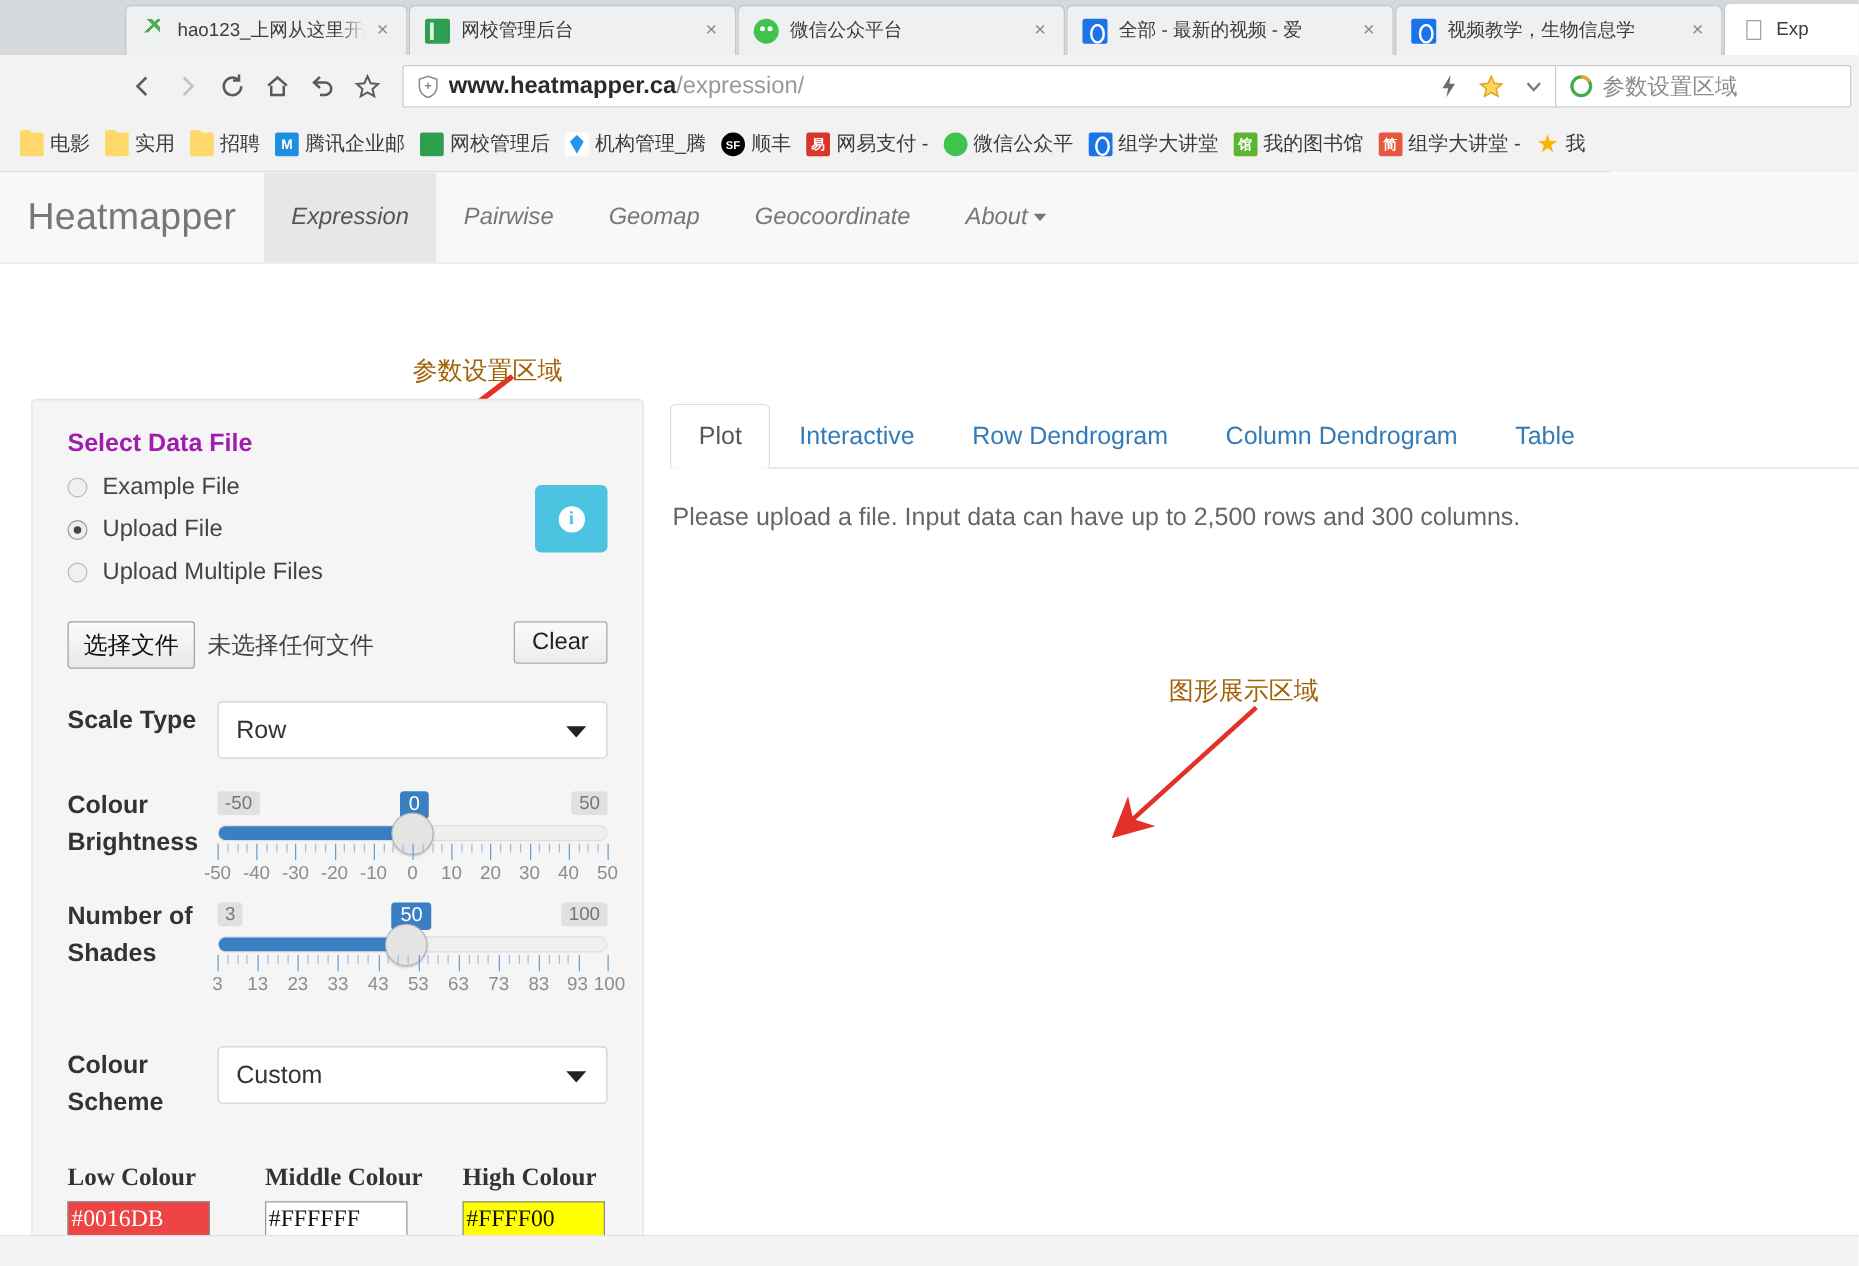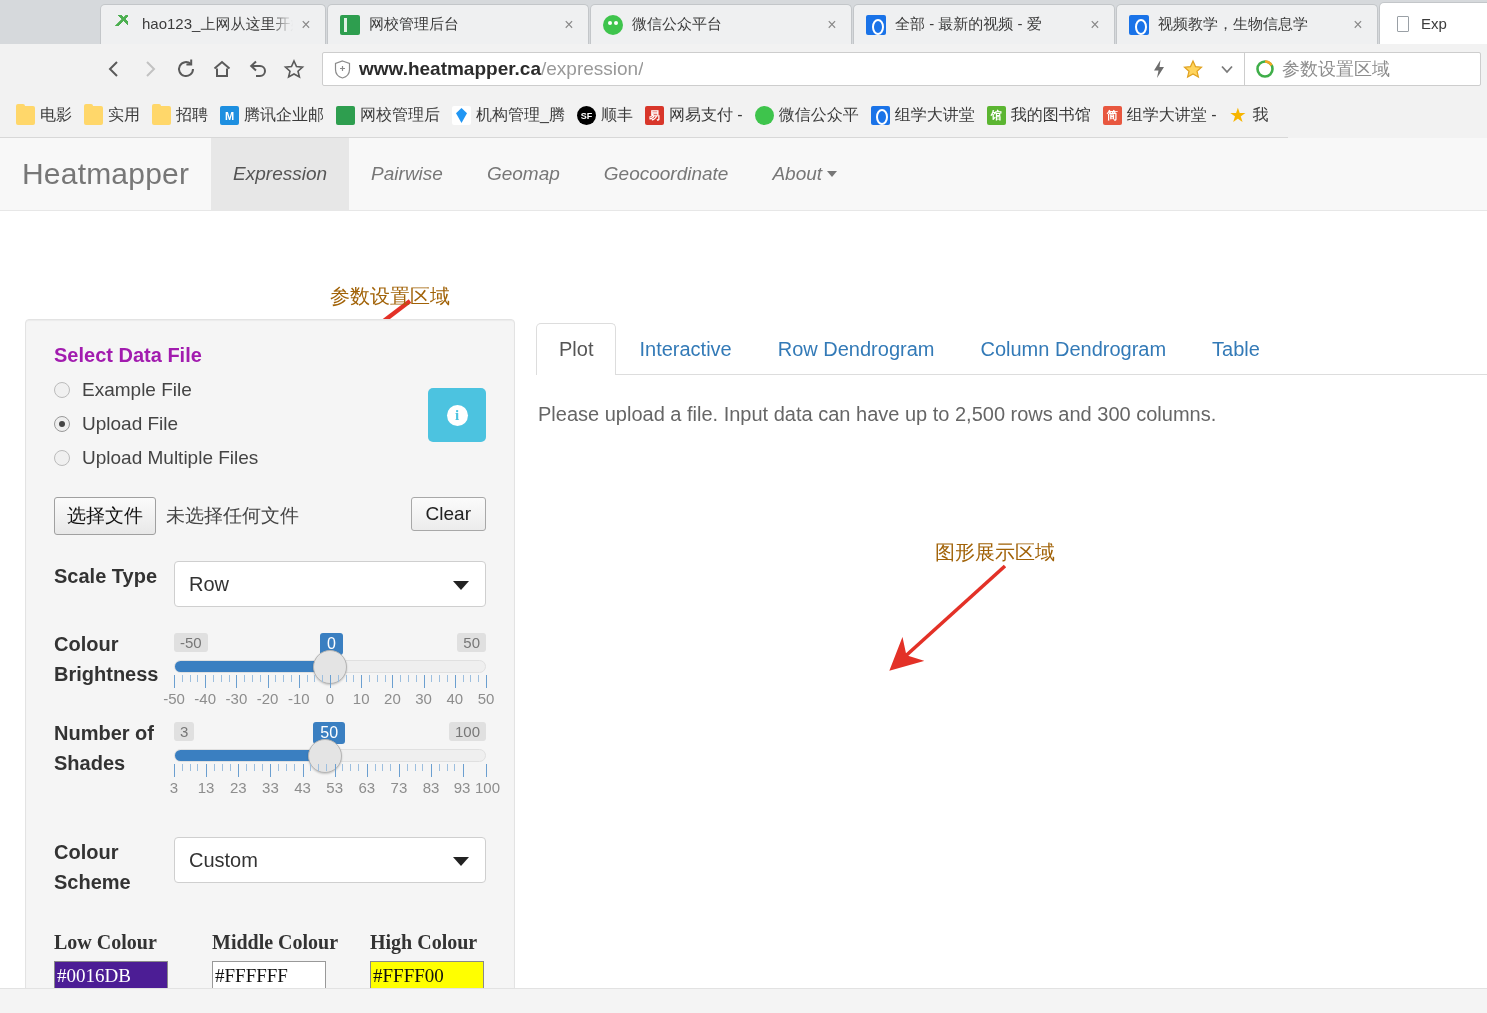--- a/index.html
+++ b/index.html
@@ -307,21 +307,21 @@
   
   .colour-row { display: flex; margin-top: 30px; font-family: Liberation Serif, serif; }
   .colour-col { flex: 0 0 158px; }
   .colour-label { font-size: 20px; font-weight: bold; color: #333; line-height: 30px; }
   .colour-input {
     margin-top: 4px; width: 114px; height: 29px;
     border: 1px solid #999; background: #fff;
     font-size: 19px; line-height: 27px; padding-left: 2px;
     color: #111; overflow: hidden; white-space: nowrap;
   }
-  .colour-input.sel-blue { background:#4c1d95; color:#ffffff; border-color:#8a8a8a; }
+  .colour-input.sel-blue { background:#ef4444; color:#ffffff; border-color:#8a8a8a; }
   .colour-input.sel-yellow { background:#FFFF00; color:#111; border-color:#8a8a8a; }
 
   
   .results {
     position: absolute; left: 536px; top: 108px;
     right: 0; top: 108px; width: 951px;
   }
   .tabs { display: flex; align-items: flex-end; height: 56px; border-bottom: 1px solid #dddddd; }
   .rtab {
     font-size: 20px; color: #337ab7;

